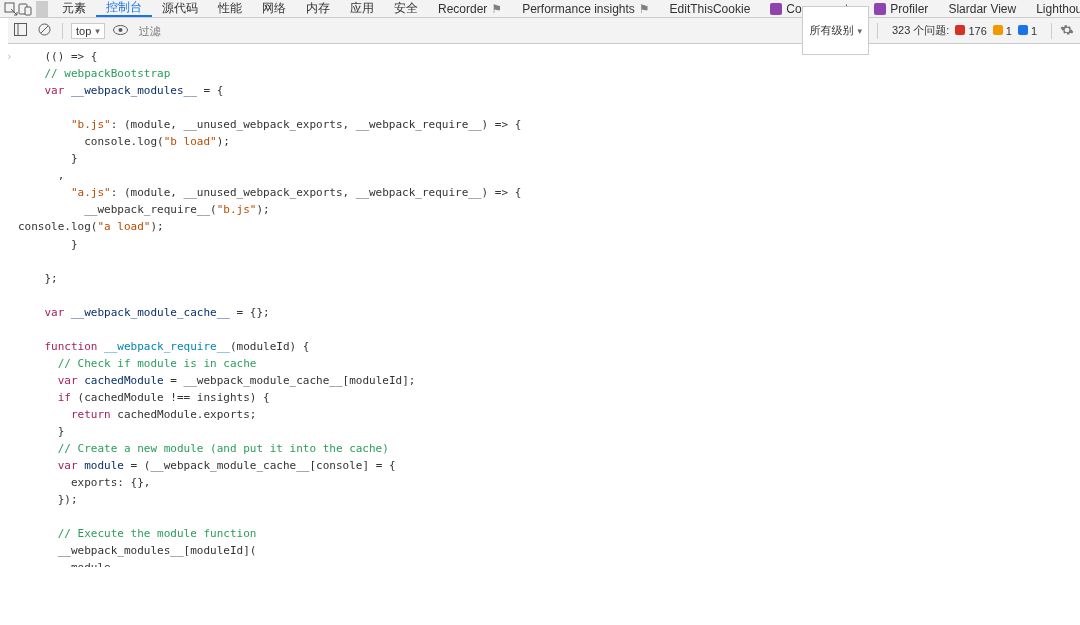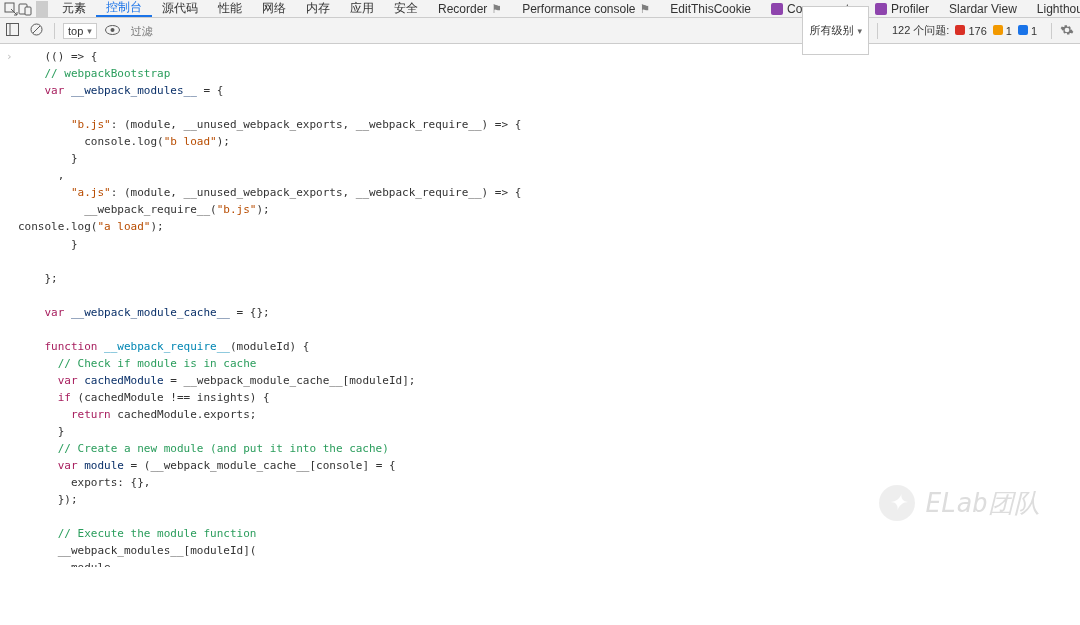--- a/index.html
+++ b/index.html
@@ -47,20 +47,21 @@
 
   .subbar {
     display: flex;
     align-items: center;
     height: 26px;
     border-bottom: 1px solid #ccc;
     background: #f3f3f3;
     padding: 0 6px;
     gap: 8px;
     font-size: 11px;
+    margin-left: 8px;
   }
   .subbar .sep { width: 1px; height: 16px; background: #ccc; }
   .ctx-select {
     border: 1px solid #ccc; background: #fff; padding: 1px 4px;
     display: flex; align-items: center; gap: 4px;
   }
   .ctx-select::after { content: "▾"; color: #666; font-size: 9px; }
   .filter-input {
     border: none; background: transparent; outline: none;
     color: #888; font-size: 11px; width: 120px;
@@ -156,21 +157,21 @@
         <span>应用</span>
       </div>
       <div class="tab">
         <span>安全</span>
       </div>
       <div class="tab">
         <span>Recorder</span>
         <span class="lambda">⚑</span>
       </div>
       <div class="tab">
-        <span>Performance console</span>
+        <span>Performance insights</span>
         <span class="lambda">⚑</span>
       </div>
       <div class="tab">
         <span>EditThisCookie</span>
       </div>
       <div class="tab">
         <span class="ext-icon"></span>
         <span>Components</span>
       </div>
       <div class="tab">
@@ -210,21 +211,21 @@
         <ellipse cx="7.5" cy="5" rx="7" ry="4.5" fill="none" stroke="#5a5a5a"></ellipse>
         <circle cx="7.5" cy="5" r="2" fill="#5a5a5a"></circle>
       </svg>
   </div>
   <input class="filter-input" placeholder="过滤" style="">
   <div class="levels-select">
     <span>所有级别</span>
   </div>
   <div class="sep"></div>
   <div class="issues">
-    <span>122 个问题:</span>
+    <span>323 个问题:</span>
     <span class="chip err">
         <span>176</span>
       </span>
     <span class="chip warn">
         <span>1</span>
       </span>
     <span class="chip info">
         <span>1</span>
       </span>
   </div>
@@ -264,17 +265,13 @@
 </span><span class="cm">      // Create a new module (and put it into the cache)
 </span><span class="kw">      var </span><span class="id">module</span><span class="punc"> = (__webpack_module_cache__[console] = {
 </span><span class="punc">        exports: {},
 </span><span class="punc">      });
 
 </span><span class="cm">      // Execute the module function
 </span><span class="punc">      __webpack_modules__[moduleId](
 </span><span class="punc">        module,
 </span></div>
 
-  <div class="watermark">
-    <span class="bubble">✦</span>
-    <span>ELab团队</span>
-  </div>
 </div>
 
 </body></html>

